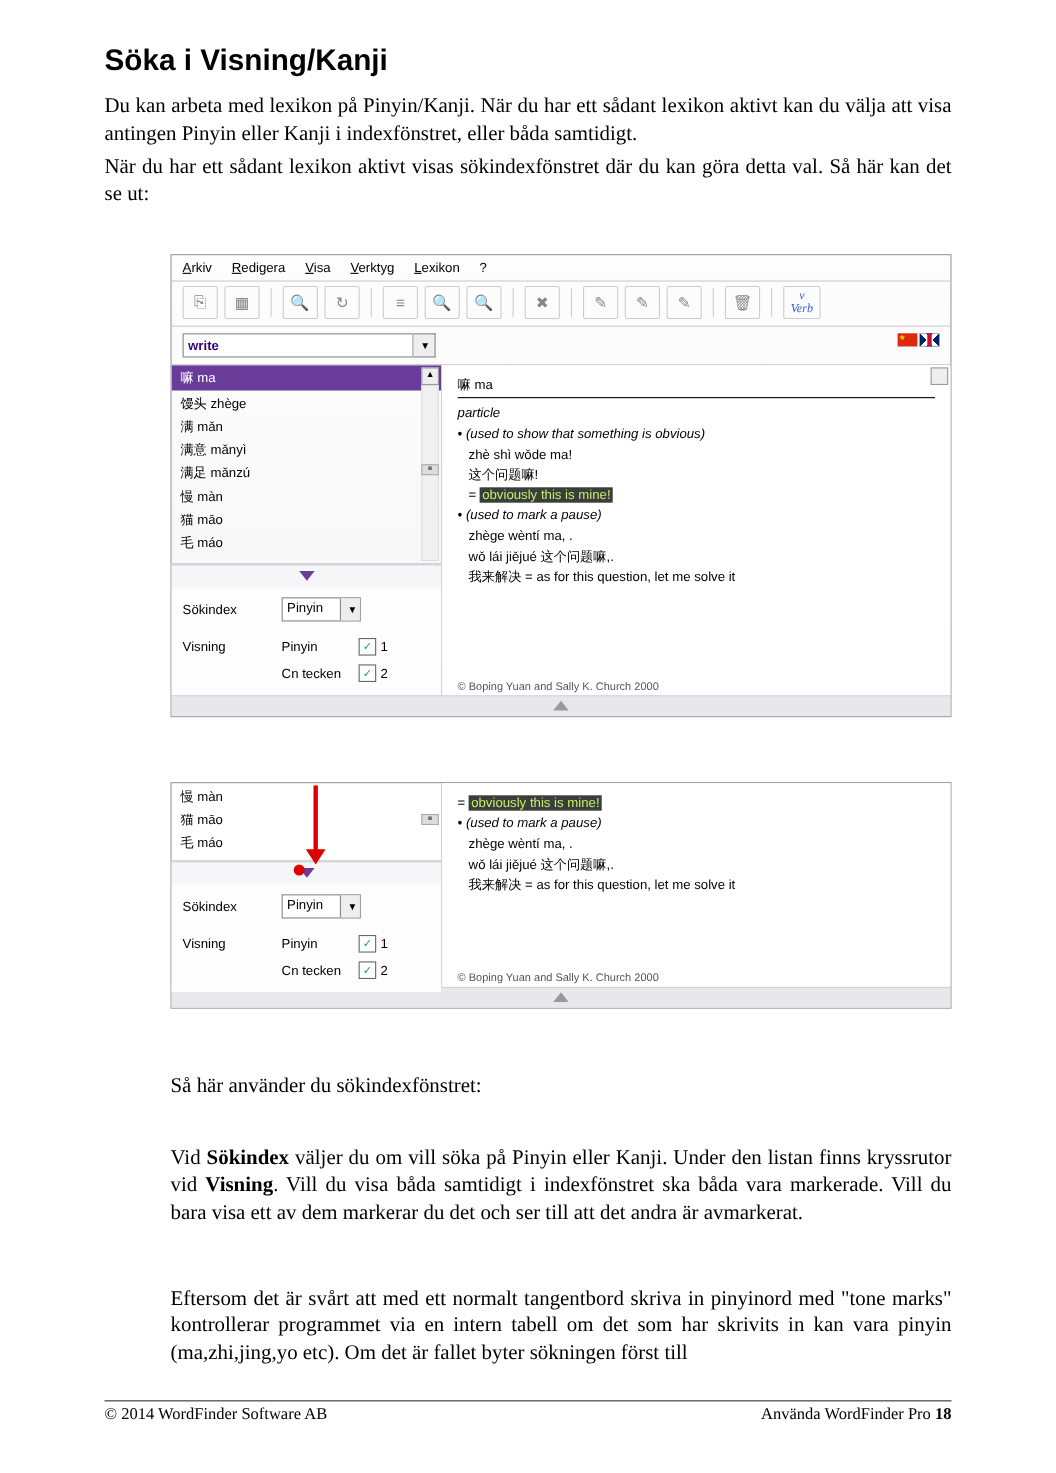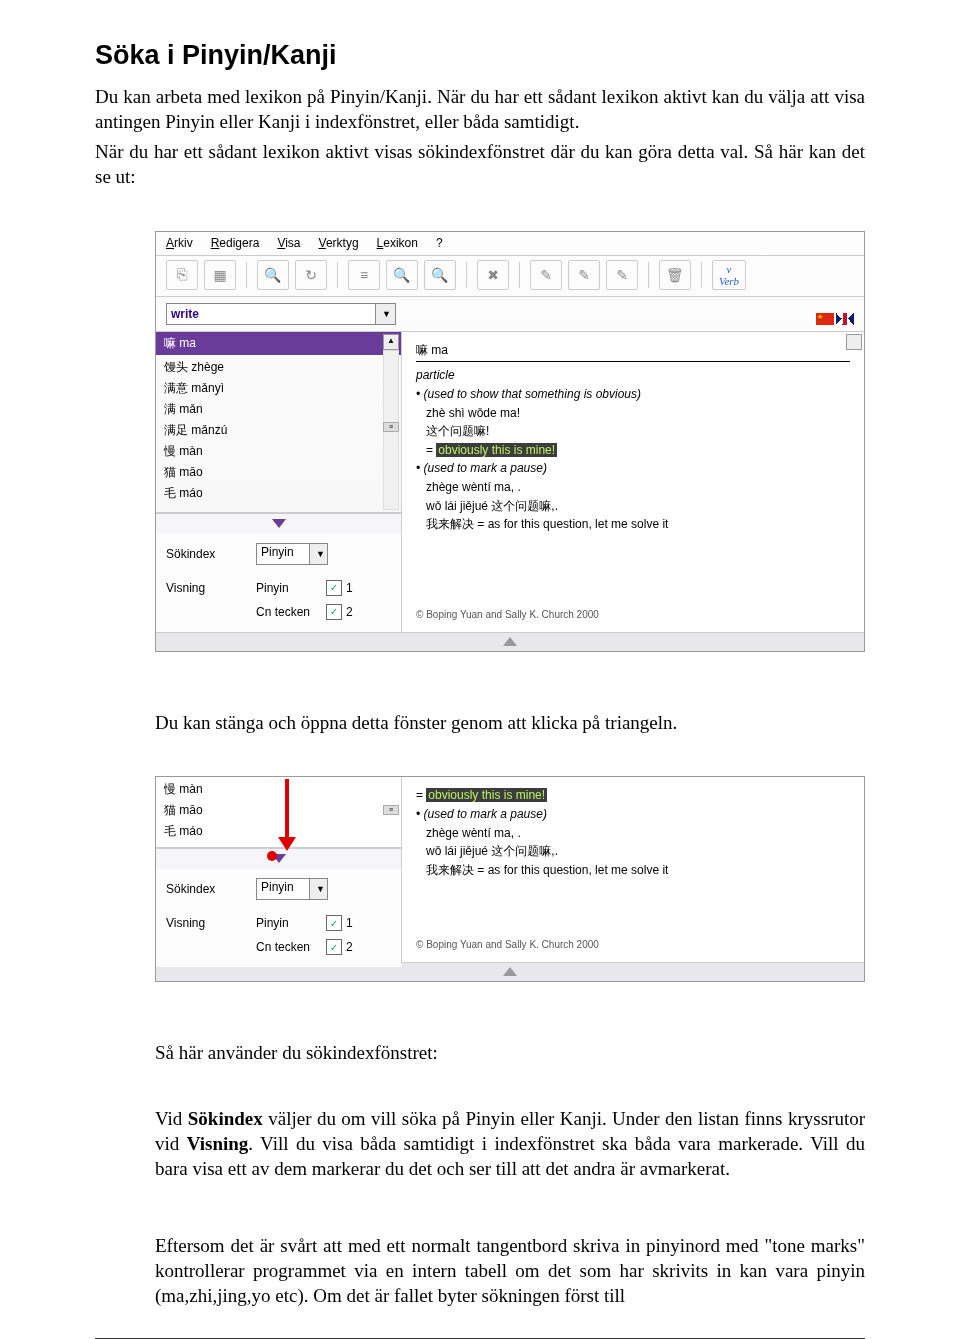--- a/index.html
+++ b/index.html
@@ -10,21 +10,21 @@
   .indent { margin-left:60px;margin-top:41px; }
   b { font-weight:700; }
   .app { border:1px solid #999; background:linear-gradient(#fdfdfd,#f5f5f7); font-family:"Segoe UI", Tahoma, sans-serif; font-size:12px; }
   .menubar { display:flex; gap:18px; padding:4px 10px 5px 10px; border-bottom:1px solid #ccc; }
   .menubar span { position:relative; }
   .menubar span::first-letter { text-decoration:underline; }
   .toolbar { display:flex; align-items:center; gap:6px; padding:4px 10px 6px 10px; border-bottom:1px solid #ccc; }
   .tb-icon { width:30px; height:28px; border:1px solid #ccc; border-radius:2px; background:#fcfcfc; display:flex; align-items:center; justify-content:center; color:#888; font-size:14px; }
   .tb-sep { width:1px; height:26px; background:#ccc; margin:0 4px; }
   .verb-icon { flex-direction:column; width:32px; color:#2a5bd7; font-family:serif; font-style:italic; font-size:11px; }
-  .searchrow { display:flex; align-items:flex-end; padding:6px 10px; gap:6px; border-bottom:1px solid #ccc; }
+  .searchrow { display:flex; align-items:flex-start; padding:6px 10px; gap:6px; border-bottom:1px solid #ccc; }
   .searchbox { flex:0 0 230px; display:flex; }
   .searchbox input { flex:1; border:1px solid #888; height:20px; padding:0 4px; font-family:inherit; font-size:12px; background:#fff; color:#32007b; font-weight:bold; }
   .searchbox button { width:20px; border:1px solid #888; border-left:none; background:#eee; font-size:9px; }
   .flags { margin-left:auto; display:flex; gap:2px; }
   .flag { width:18px; height:12px; }
   .flag.cn { background:linear-gradient(#de2910,#de2910); position:relative; }
   .flag.cn::after { content:"★"; color:#ffde00; font-size:7px; position:absolute; left:1px; top:0; }
   .flag.gb { background:linear-gradient(#012169,#012169); position:relative; overflow:hidden; }
   .flag.gb::before { content:""; position:absolute; inset:0; background:linear-gradient(45deg, transparent 40%, #fff 40%, #fff 60%, transparent 60%), linear-gradient(-45deg, transparent 40%, #fff 40%, #fff 60%, transparent 60%); }
   .flag.gb::after { content:""; position:absolute; left:7px; top:0; width:4px; height:12px; background:#c8102e; box-shadow:-7px 5px 0 7px rgba(200,16,46,0.0); }
@@ -39,21 +39,21 @@
   .midmark { position:absolute; right:2px; top:50%; width:14px; height:8px; background:#ddd; border:1px solid #aaa; font-size:7px; text-align:center; }
   .listfooter { background:#f6f6f8; padding:3px 0; text-align:center; border-top:1px solid #ccc; }
   .triangle-down { display:inline-block; width:0; height:0; border-left:7px solid transparent; border-right:7px solid transparent; border-top:9px solid #6a3c9a; }
   .rightcol { flex:1; padding:8px 14px; overflow:auto; background:#fff; font-family:Tahoma,sans-serif; position:relative; }
   .rightcol .rscroll { position:absolute; right:2px; top:2px; width:14px; height:14px; background:#eee; border:1px solid #999; }
   .rightcol .hw { padding-bottom:3px; border-bottom:1px solid #000; margin-bottom:6px; }
   .rightcol p { font-size:12px; margin:3px 0; text-align:left; font-family:Tahoma,sans-serif; }
   .rightcol .it { font-style:italic; }
   .rightcol .bullet::before { content:"• "; }
   .hl { background:#3c3c3c; color:#bef264; padding:0 2px; }
-  .copyright { position:absolute; bottom:12px; left:14px; font-size:10px; color:#555; }
+  .copyright { position:absolute; bottom:2px; left:14px; font-size:10px; color:#555; }
   .bottomtab { text-align:center; border-top:1px solid #ccc; padding:2px 0; background:#e8e8ec; }
   .bottomtab .tri { display:inline-block; width:0; height:0; border-left:7px solid transparent; border-right:7px solid transparent; border-bottom:9px solid #999; }
   .settings { padding:8px 10px; background:#fdfdfd; }
   .form-row { display:flex; align-items:center; height:24px; font-size:12px; }
   .form-row .lbl { width:90px; }
   .form-row .lbl2 { width:70px; }
   .form-row select, .form-row .sel { height:20px; border:1px solid #888; font-size:12px; width:70px; background:#fff; display:flex; }
   .sel span { flex:1; padding:1px 4px; }
   .sel button { width:18px; border:none; border-left:1px solid #888; background:#eee; font-size:9px; }
   .cb { width:14px; height:14px; border:1px solid #666; display:inline-flex; align-items:center; justify-content:center; font-size:10px; color:#0a5; margin-right:4px; background:#fff; }
@@ -64,21 +64,21 @@
   .arrow-red .shaft { position:absolute; left:7px; top:0; width:4px; height:60px; background:#d00; }
   .arrow-red .head { position:absolute; left:0; top:58px; width:0; height:0; border-left:9px solid transparent; border-right:9px solid transparent; border-top:14px solid #d00; }
   .reddot { position:absolute; width:10px; height:10px; border-radius:50%; background:#d00; }
   .footer { margin-top:30px; border-top:1px solid #333; display:flex; justify-content:space-between; font-size:15px; padding:4px 0 10px 0; }
   .footer .pn { font-weight:700; }
 </style>
 </head>
 <body>
 
 <div class="page">
-  <h1>Söka i Pinyin/Kanji</h1>
+  <h1>Söka i Visning/Kanji</h1>
   <p>Du kan arbeta med lexikon på Pinyin/Kanji. När du har ett sådant lexikon aktivt kan du välja att visa antingen Pinyin eller Kanji i indexfönstret, eller båda samtidigt.</p>
   <p>När du har ett sådant lexikon aktivt visas sökindexfönstret där du kan göra detta val. Så här kan det se ut:</p>
 
   <div class="indent">
     <div class="app">
       <div class="menubar">
         <span>Arkiv</span>
         <span>Redigera</span>
         <span>Visa</span>
         <span>Verktyg</span>
@@ -121,22 +121,22 @@
       </div>
       <div class="body2col">
         <div class="leftcol">
           <div class="wordlist">
             <div class="scroll-up">▲</div>
             <div class="scroll-track"></div>
             <div class="midmark">≡</div>
             <div class="header">嘛 ma</div>
             <ul>
               <li>馒头 zhège</li>
+              <li>满 mǎn</li>
               <li>满意 mǎnyì</li>
-              <li>满 mǎn</li>
               <li>满足 mǎnzú</li>
               <li>慢 màn</li>
               <li>猫 māo</li>
               <li>毛 máo</li>
             </ul>
           </div>
           <div class="listfooter"><span class="triangle-down"></span></div>
           <div class="settings">
             <div class="form-row">
               <span class="lbl">Sökindex</span>
@@ -173,21 +173,20 @@
           <p style="padding-left:10px">wǒ lái jiějué 这个问题嘛,.</p>
           <p style="padding-left:10px">我来解决 = as for this question, let me solve it</p>
           <div class="copyright">© Boping Yuan and Sally K. Church 2000</div>
         </div>
       </div>
       <div class="bottomtab"><span class="tri"></span></div>
     </div>
   </div>
 
   <div style="height:18px"></div>
-  <p class="indent">Du kan stänga och öppna detta fönster genom att klicka på triangeln.</p>
 
   <div class="indent">
     <div class="app2">
       <div class="body2col">
         <div class="leftcol" style="position:relative;">
           <div class="wordlist" style="position:relative;">
             <div class="midmark" style="top:28px">≡</div>
             <ul>
               <li>慢 màn</li>
               <li>猫 māo</li>

